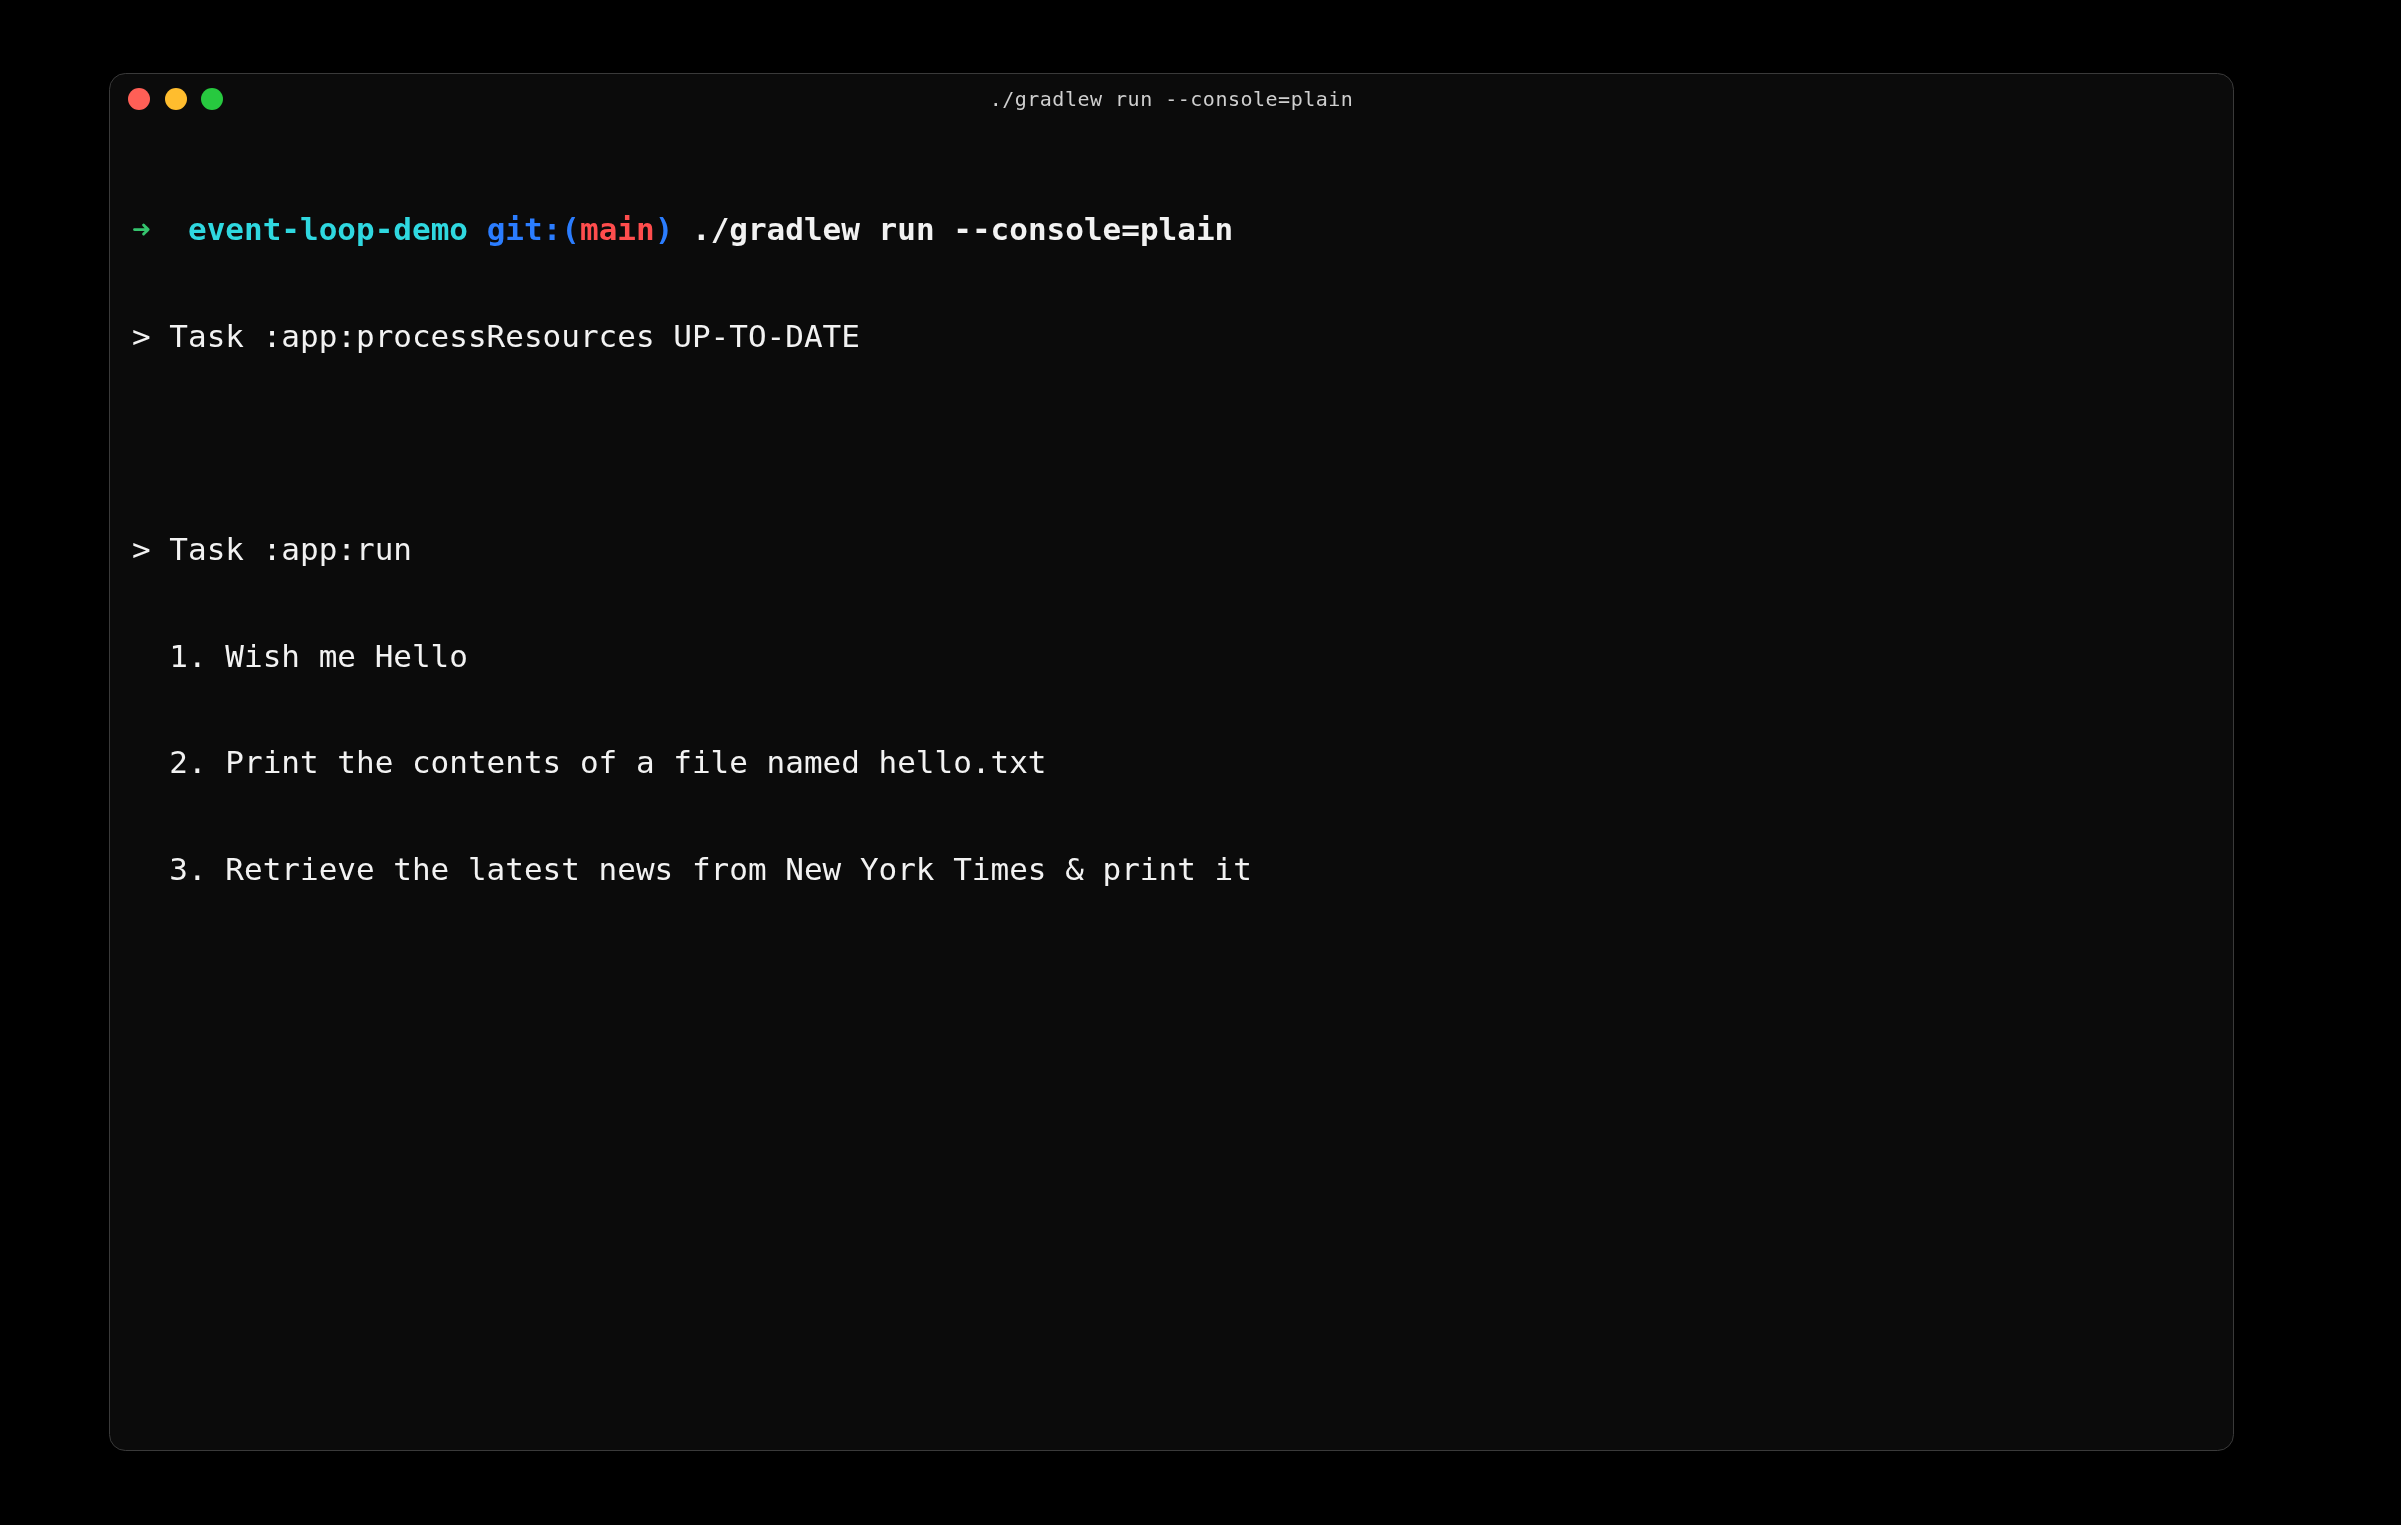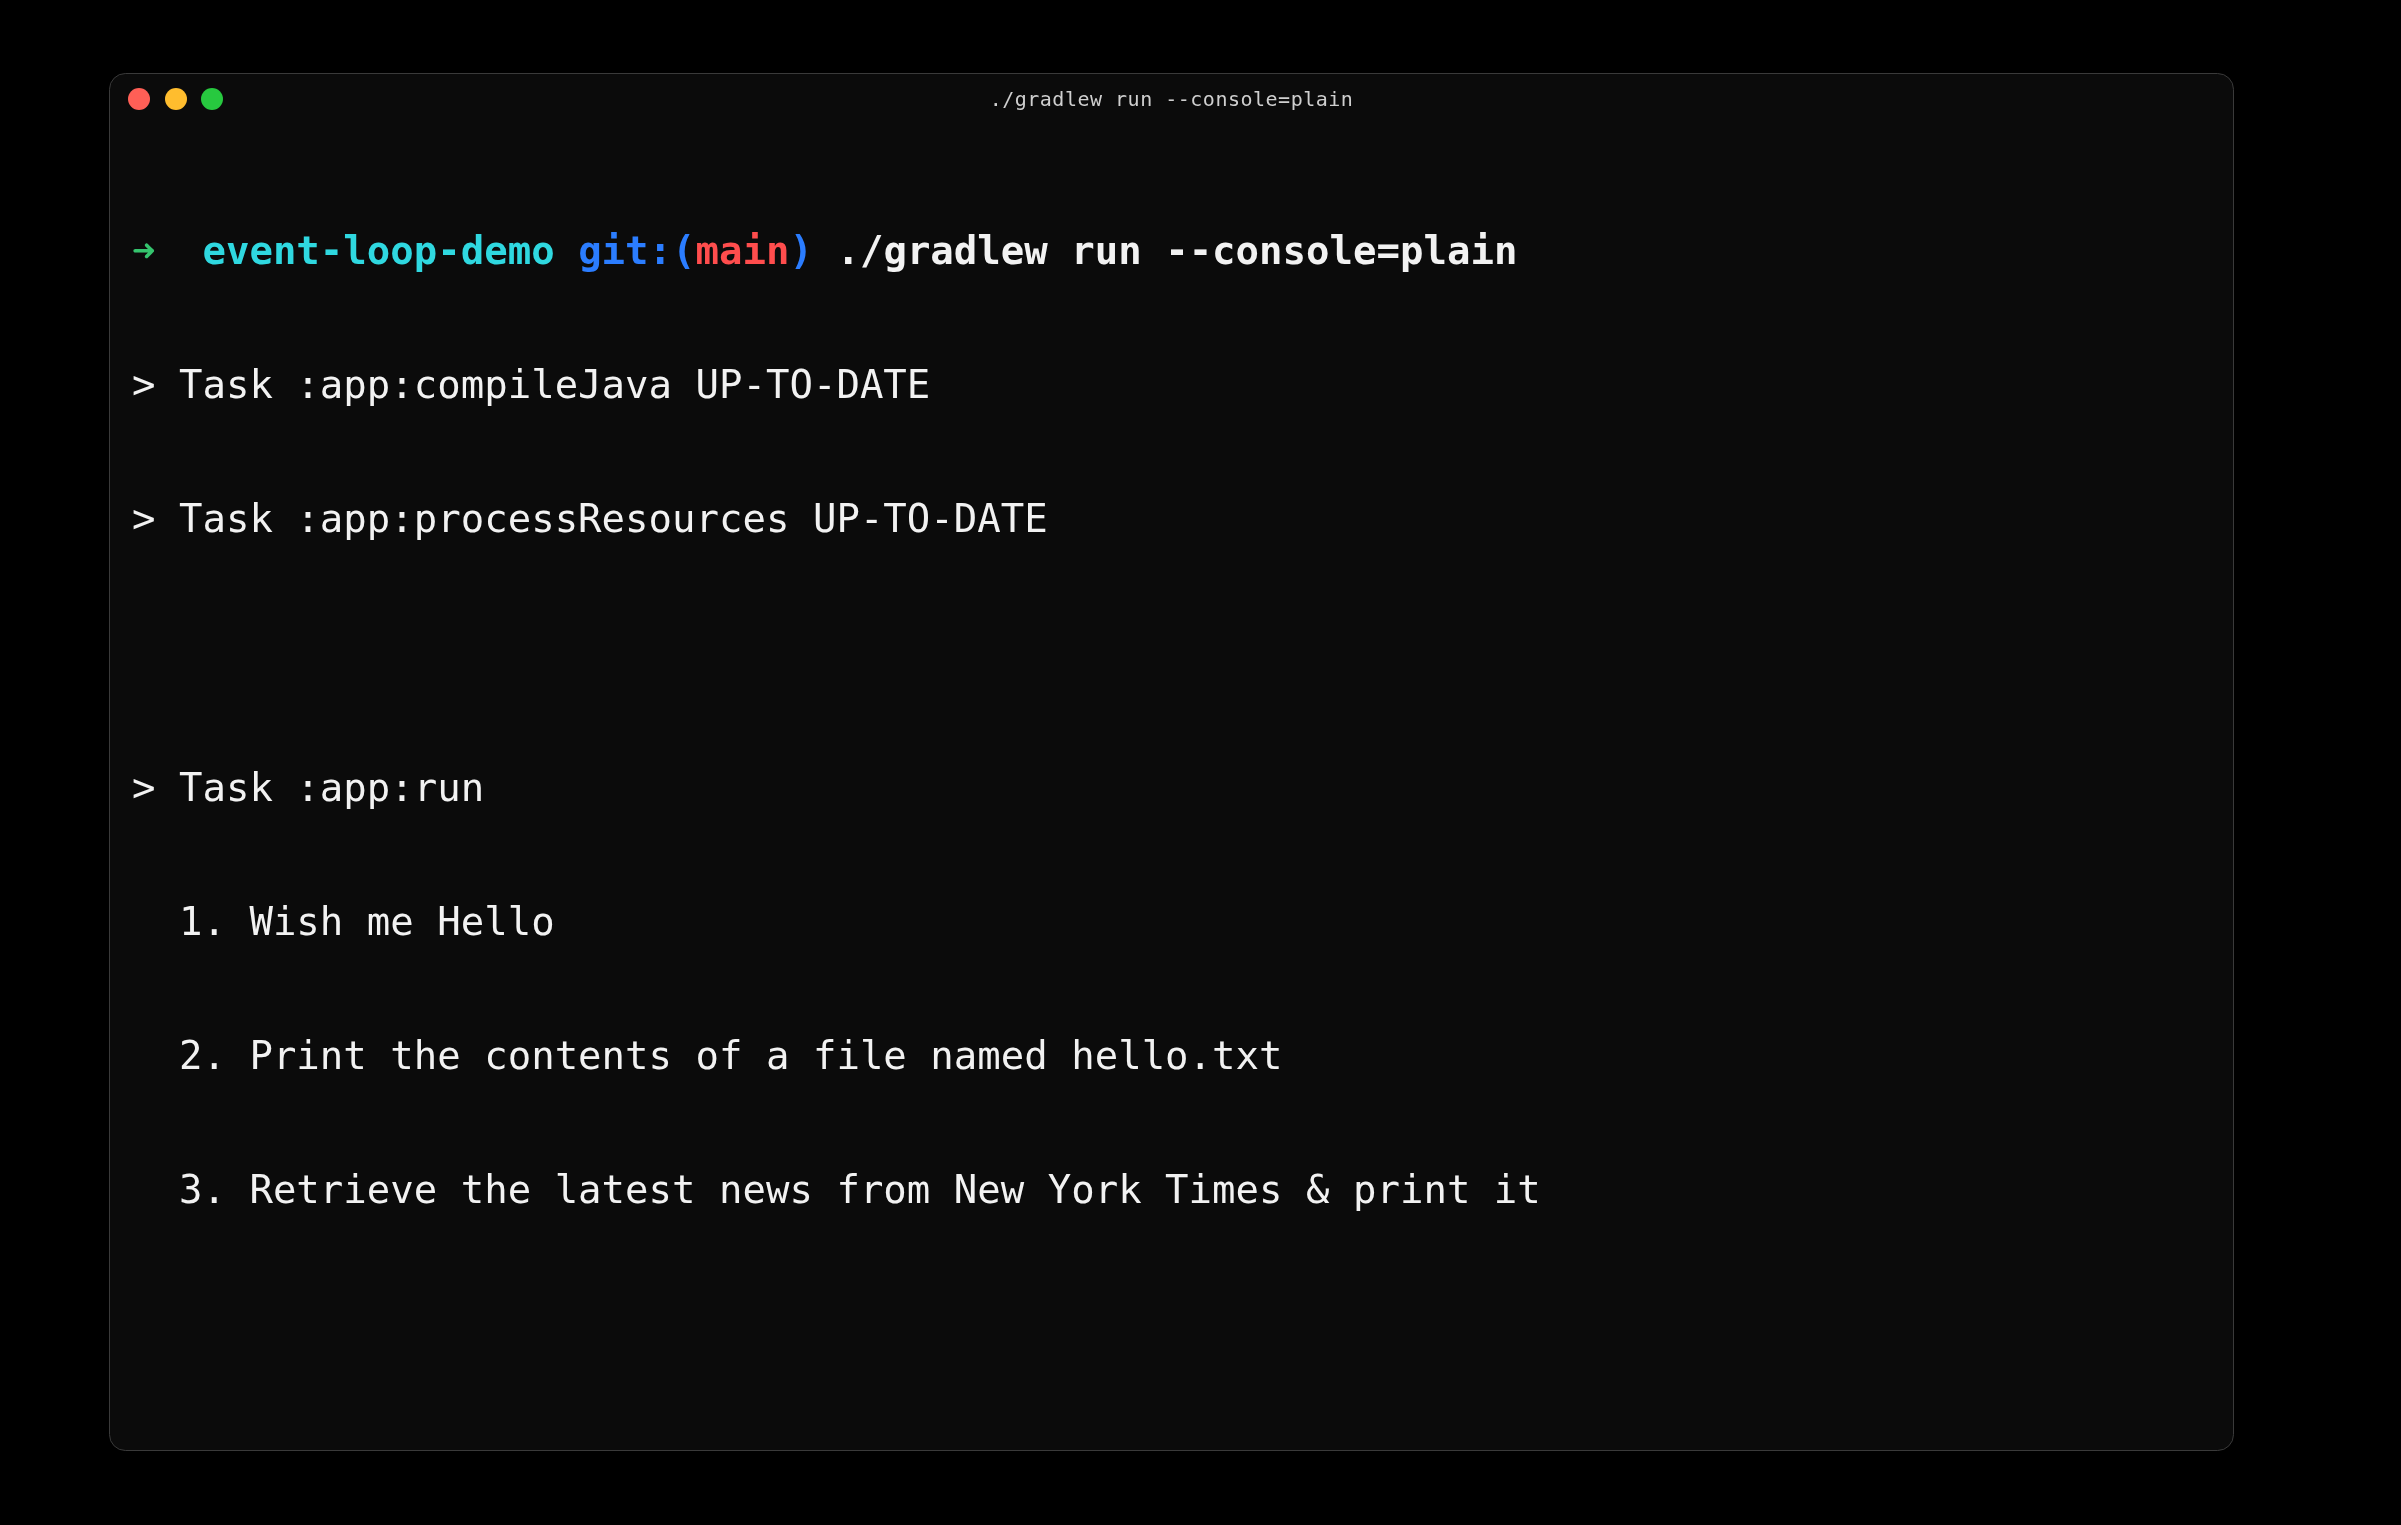--- a/index.html
+++ b/index.html
@@ -55,21 +55,21 @@
     text-align: center;
     color: #cfcfcf;
     font-size: 20px;
     letter-spacing: 0.5px;
     pointer-events: none;
   }
   .term-body {
     flex: 1;
     padding: 27px 22px 22px 22px;
     color: #f2f2f2;
-    font-size: 39px;
+    font-size: 31px;
     line-height: 1.72;
     white-space: pre;
     overflow: hidden;
   }
   .line { white-space: pre; }
   .seg { display: inline; }
   .arrow   { color: #35c46e; font-weight: bold; }
   .dir     { color: #2fd8e0; font-weight: 600; }
   .gitlbl  { color: #2b7dff; font-weight: 600; }
   .gitparen{ color: #2b7dff; font-weight: 600; }
@@ -87,21 +87,20 @@
       <div class="traffic-lights">
         <div class="traffic-light tl-close"></div>
         <div class="traffic-light tl-min"></div>
         <div class="traffic-light tl-max"></div>
       </div>
       <div class="title-text">./gradlew run --console=plain</div>
     </div>
 
     <div class="term-body">
 <div class="line"><span class="seg arrow">➜</span>  <span class="seg dir">event-loop-demo</span> <span class="seg gitlbl">git:</span><span class="seg gitparen">(</span><span class="seg branch">main</span><span class="seg gitparen">)</span> <span class="seg cmd">./gradlew run --console=plain</span></div>
-<div class="line plain">&gt; Task :app:compileJava UP-TO-DATE</div>
 <div class="line plain">&gt; Task :app:processResources UP-TO-DATE</div>
 <div class="line">&nbsp;</div>
 <div class="line plain">&gt; Task :app:run</div>
 <div class="line plain">  1. Wish me Hello</div>
 <div class="line plain">  2. Print the contents of a file named hello.txt</div>
 <div class="line plain">  3. Retrieve the latest news from New York Times &amp; print it</div>
 
 
 
 

